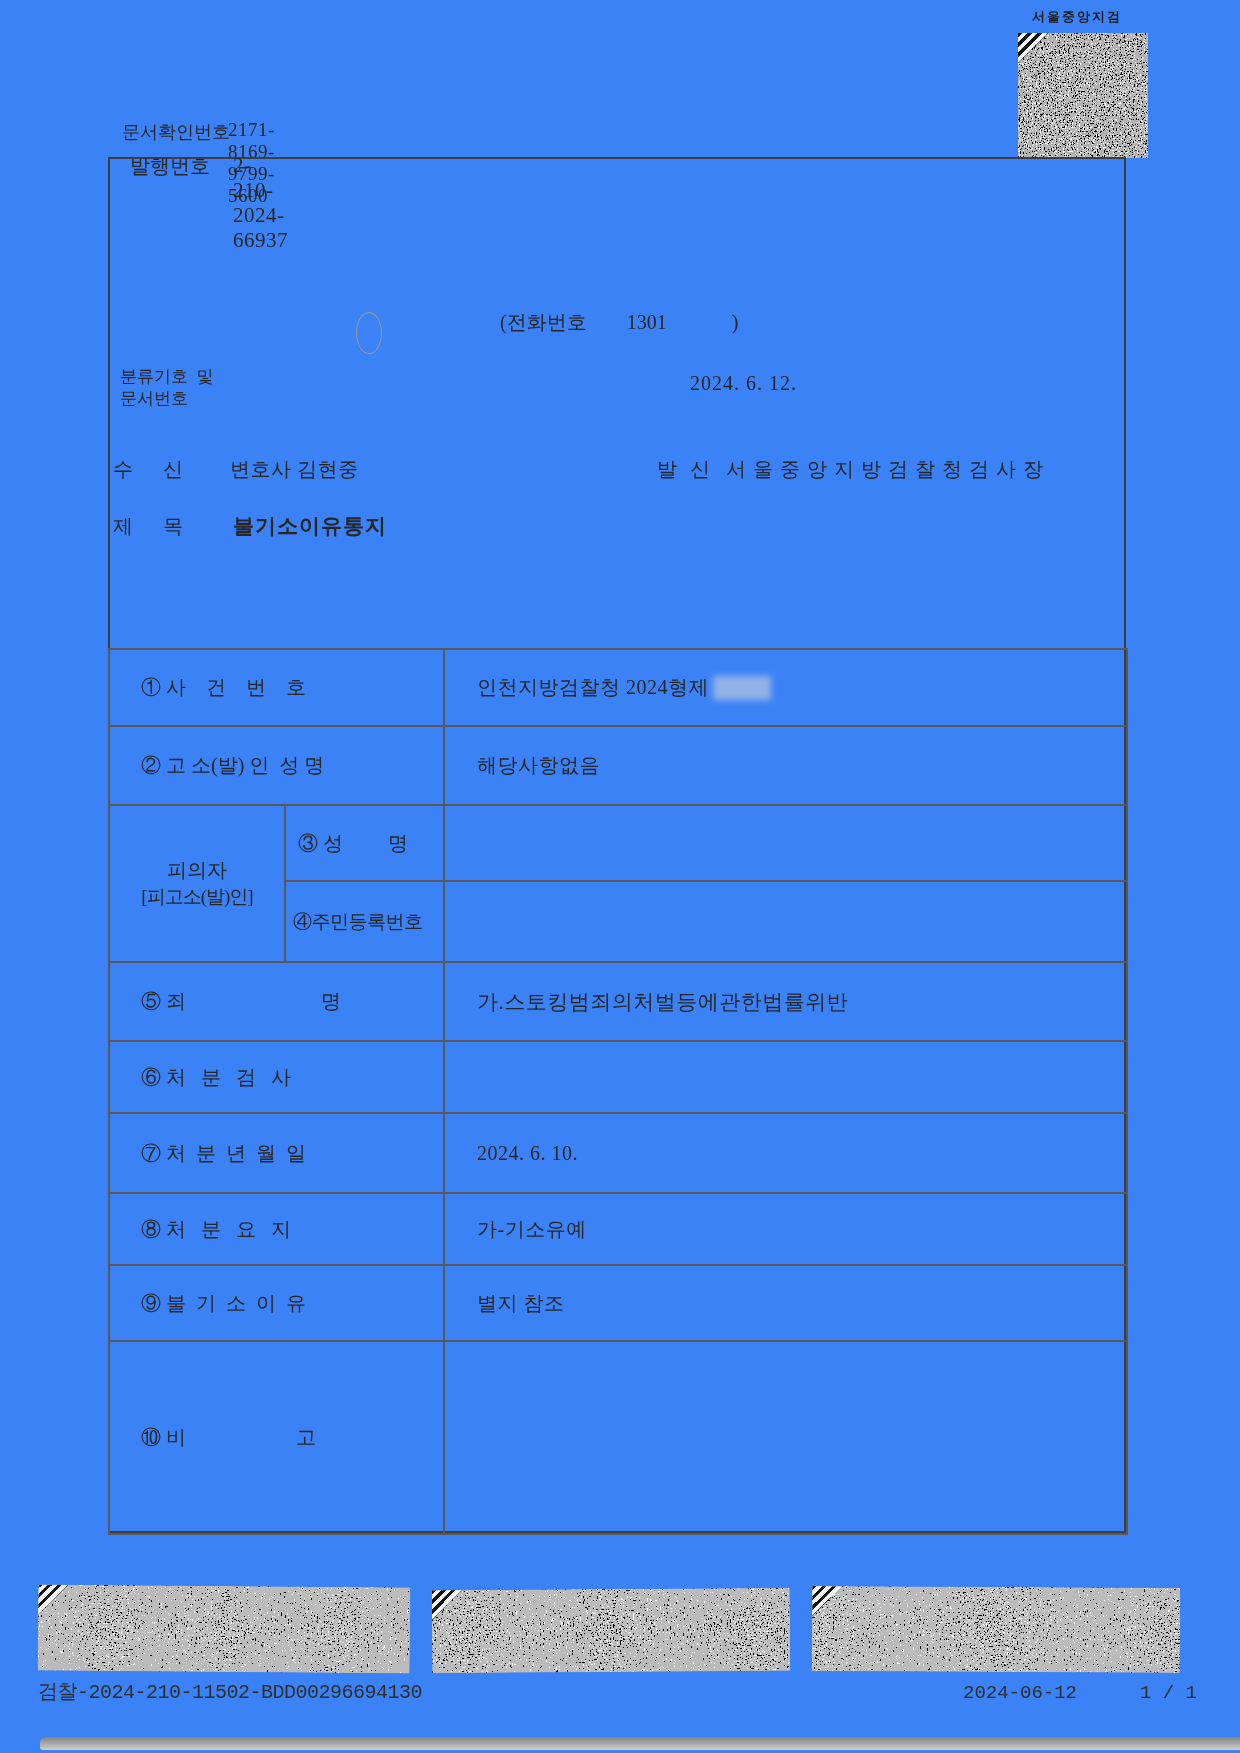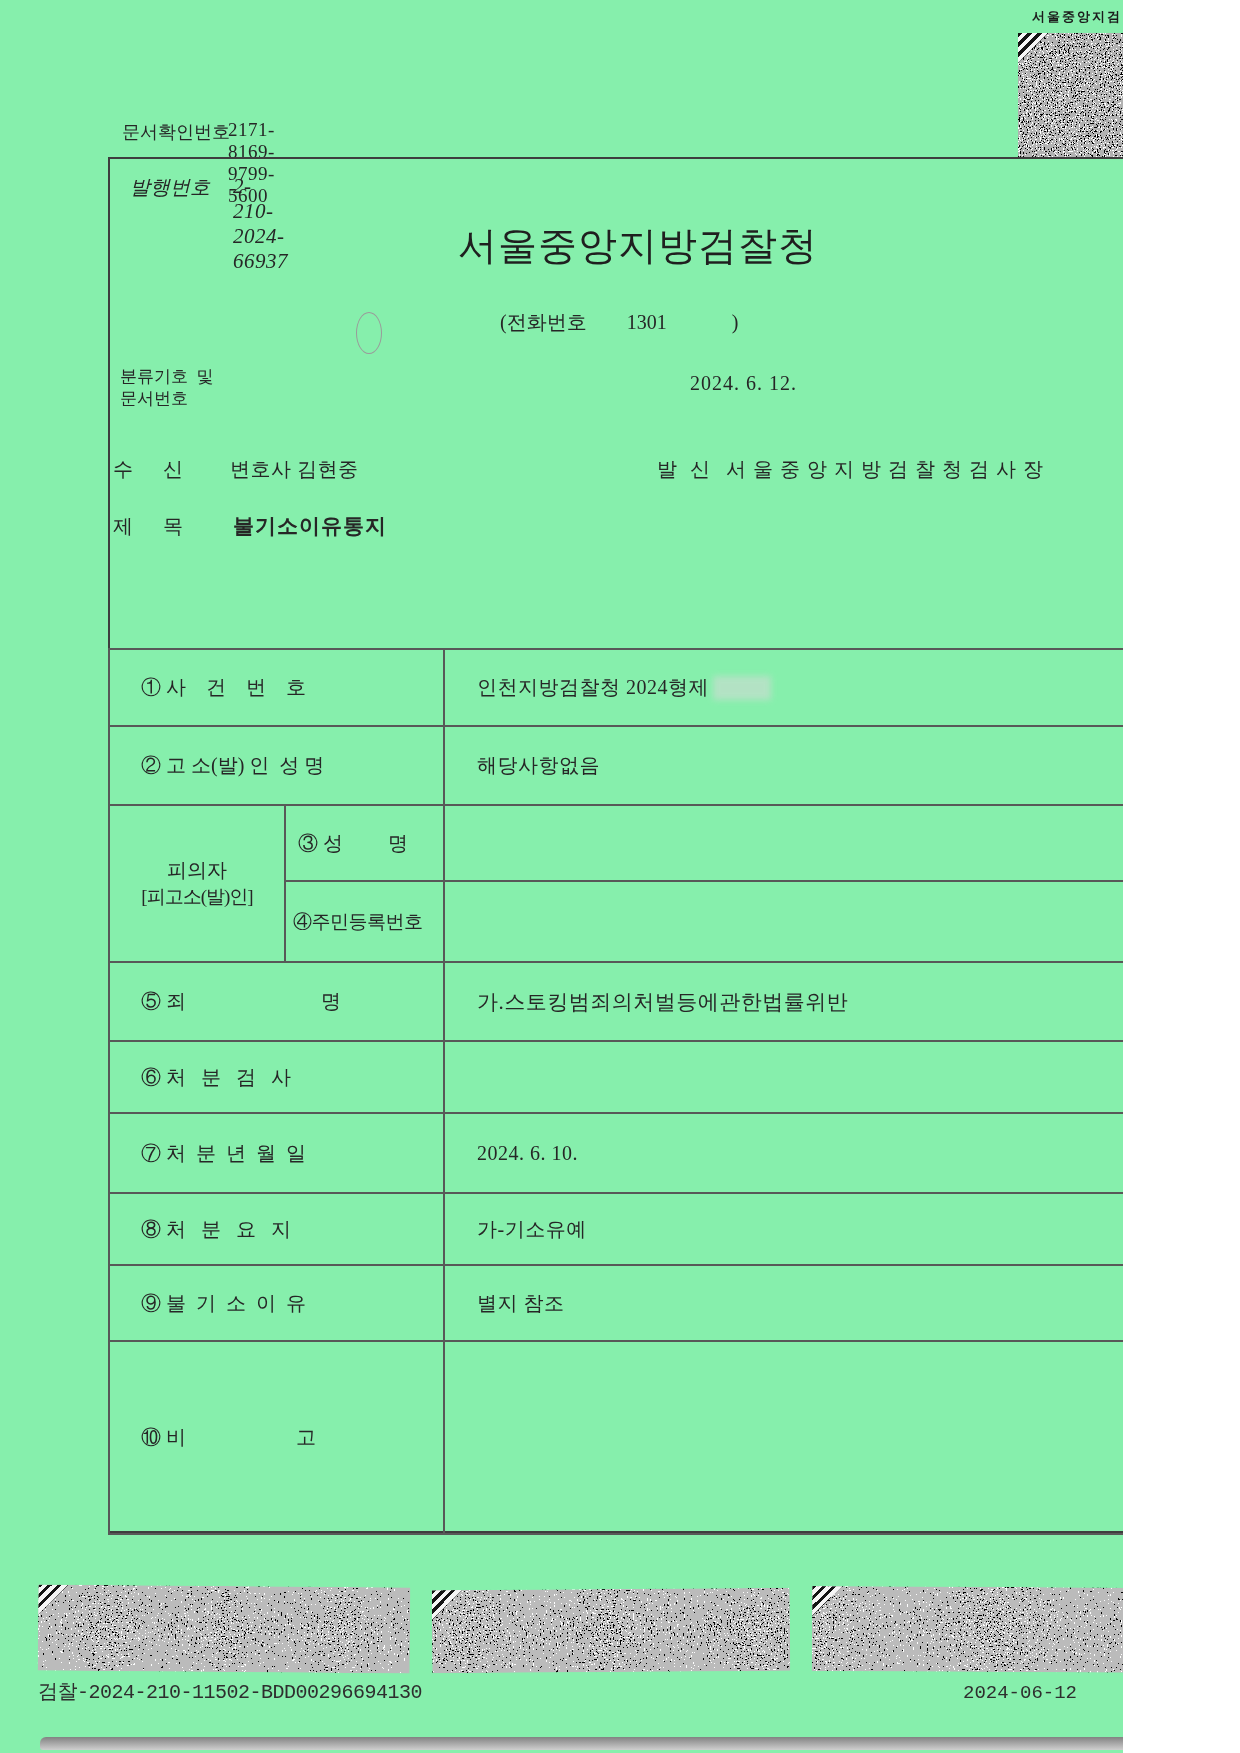--- a/index.html
+++ b/index.html
@@ -1,18 +1,18 @@
 <!DOCTYPE html>
 <html><head>
 <meta charset="utf-8">
 <style>
   * { margin:0; padding:0; box-sizing:border-box; }
   html,body { background:#ffffff; }
   .page {
-    position:relative; width:1123px; height:1753px; background:#86efac;
+    position:relative; width:1240px; height:1753px; background:#3b82f6;
     font-family:"Liberation Serif","DejaVu Serif",serif; color:#262626;
     overflow:hidden;
   }
   .abs { position:absolute; }
   .pre { white-space:pre; }
   .sans  { font-family:"Liberation Sans","DejaVu Sans",sans-serif; }
   .mono  { font-family:"Liberation Mono","DejaVu Sans Mono",monospace; }
 
   
   .stamp-label { left:1032px; top:8px; font-size:13px; letter-spacing:2px; font-weight:bold; color:#1c1c1c; }
@@ -24,21 +24,21 @@
     clip-path:polygon(0 0,100% 0,0 100%);
   }
 
   
   .doccheck { left:122px; top:120px; font-size:18px; }
   .doccheck .num { position:absolute; left:106px; top:-1px; font-size:19px; letter-spacing:0.5px; }
 
   
   .outer-box { left:108px; top:157px; width:1018px; height:1376px; border:2px solid #3e3e3e; }
 
-  .issue { left:130px; top:174px; font-size:20px;font-style:italic; }
+  .issue { left:130px; top:153px; font-size:20px; }
   .issue .num { position:absolute; left:103px; top:0; font-size:21px; letter-spacing:0.5px; }
 
   .title { left:458px; top:219px; font-size:39px; letter-spacing:1px; color:#1f1f1f; }
 
   .stamp-circle { left:356px; top:312px; width:26px; height:42px; border:1.5px solid #9a9a9a; border-radius:50%; }
   .phone { left:500px; top:309px; font-size:20px; }
 
   .classif { left:120px; top:366px; font-size:17px; line-height:22px; }
   .doc-date { left:690px; top:372px; font-size:20px; letter-spacing:1px; }
 
@@ -115,21 +115,20 @@
     <span class="num abs">2171-8169-9799-5600</span>
   </div>
 
   <div class="abs outer-box"></div>
 
   <div class="abs issue">
     <span>발행번호</span>
     <span class="num abs">2-210-2024-66937</span>
   </div>
 
-  <div class="abs title">서울중앙지방검찰청</div>
 
   <div class="abs stamp-circle"></div>
   <div class="abs phone pre">(전화번호        1301             )</div>
 
   <div class="abs classif">
     <div class="pre">분류기호  및</div>
     <div class="pre">문서번호</div>
   </div>
   <div class="abs doc-date">2024. 6. 12.</div>
 

